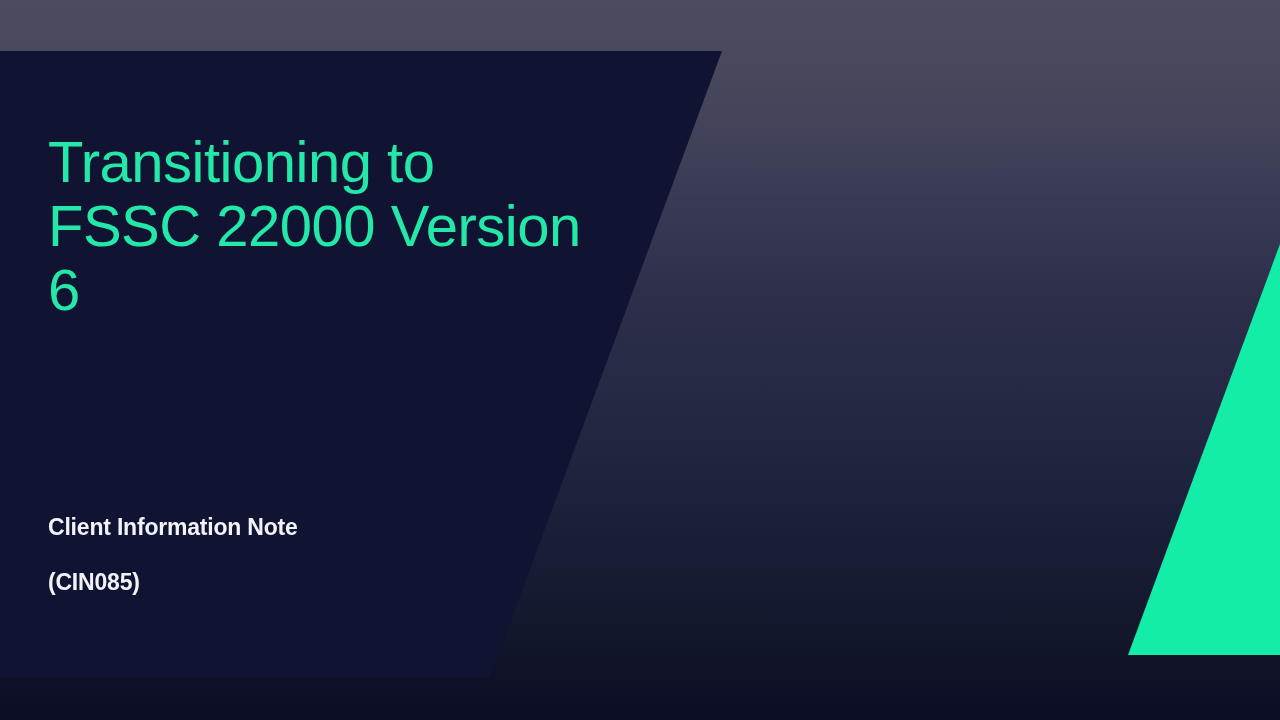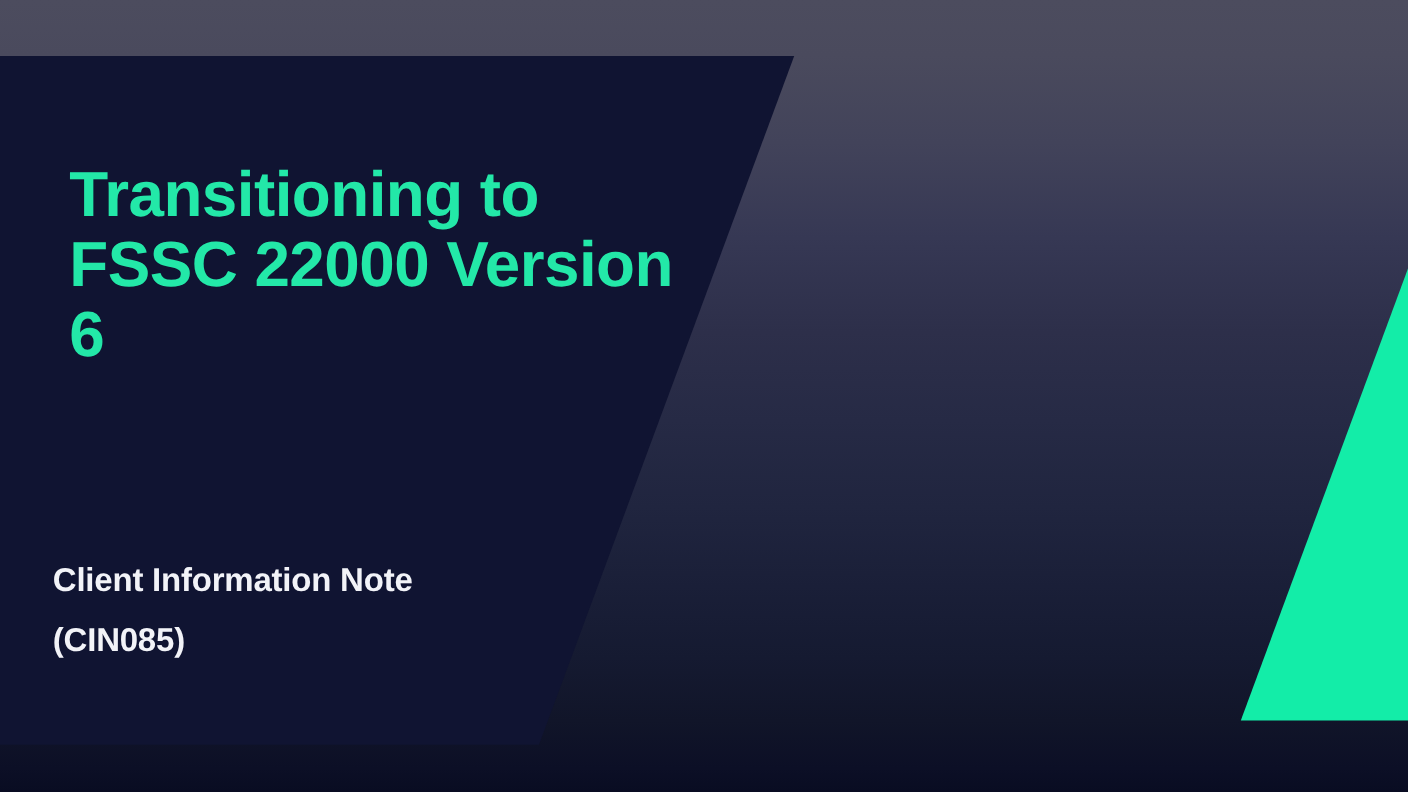--- a/index.html
+++ b/index.html
@@ -48,39 +48,39 @@
     width: 560px;
     height: 720px;
     pointer-events: none;
   }
 
   .slide-title {
     position: absolute;
     top: 130px;
     left: 0;
     width: 552px;
-    margin: 15px;
+    margin: 0;
     font-family: "Liberation Sans", sans-serif;
-    font-weight: bold;
+    font-weight: normal;
     font-size: 58px;
     line-height: 64px;
     letter-spacing: -0.5px;
     color: #23e8a8;
     white-space: pre-line;
   }
 
   .slide-subtitle {
     position: absolute;
     top: 500px;
     left: 0;
     width: 520px;
     margin: 0;
     font-family: "Liberation Sans", sans-serif;
     font-weight: bold;
-    font-size: 30px;
+    font-size: 23px;
     line-height: 55px;
     letter-spacing: -0.2px;
     color: #f2f3f8;
     white-space: pre-line;
   }
 </style>
 </head>
 <body>
 
 <div id="slide">

